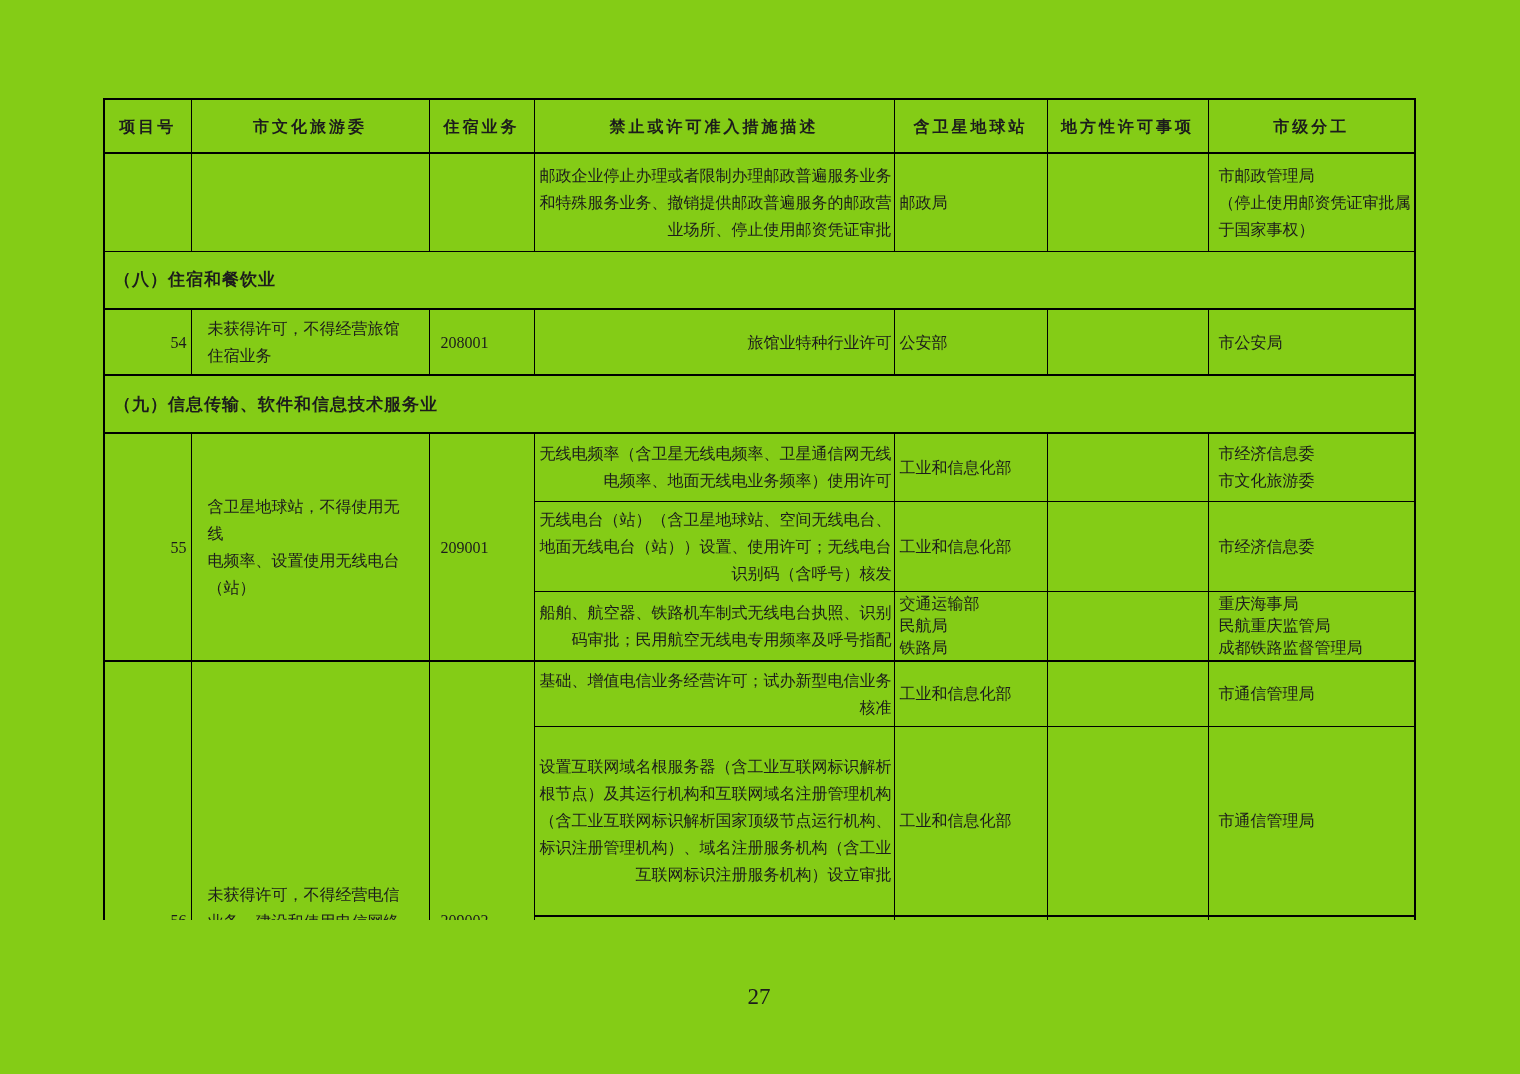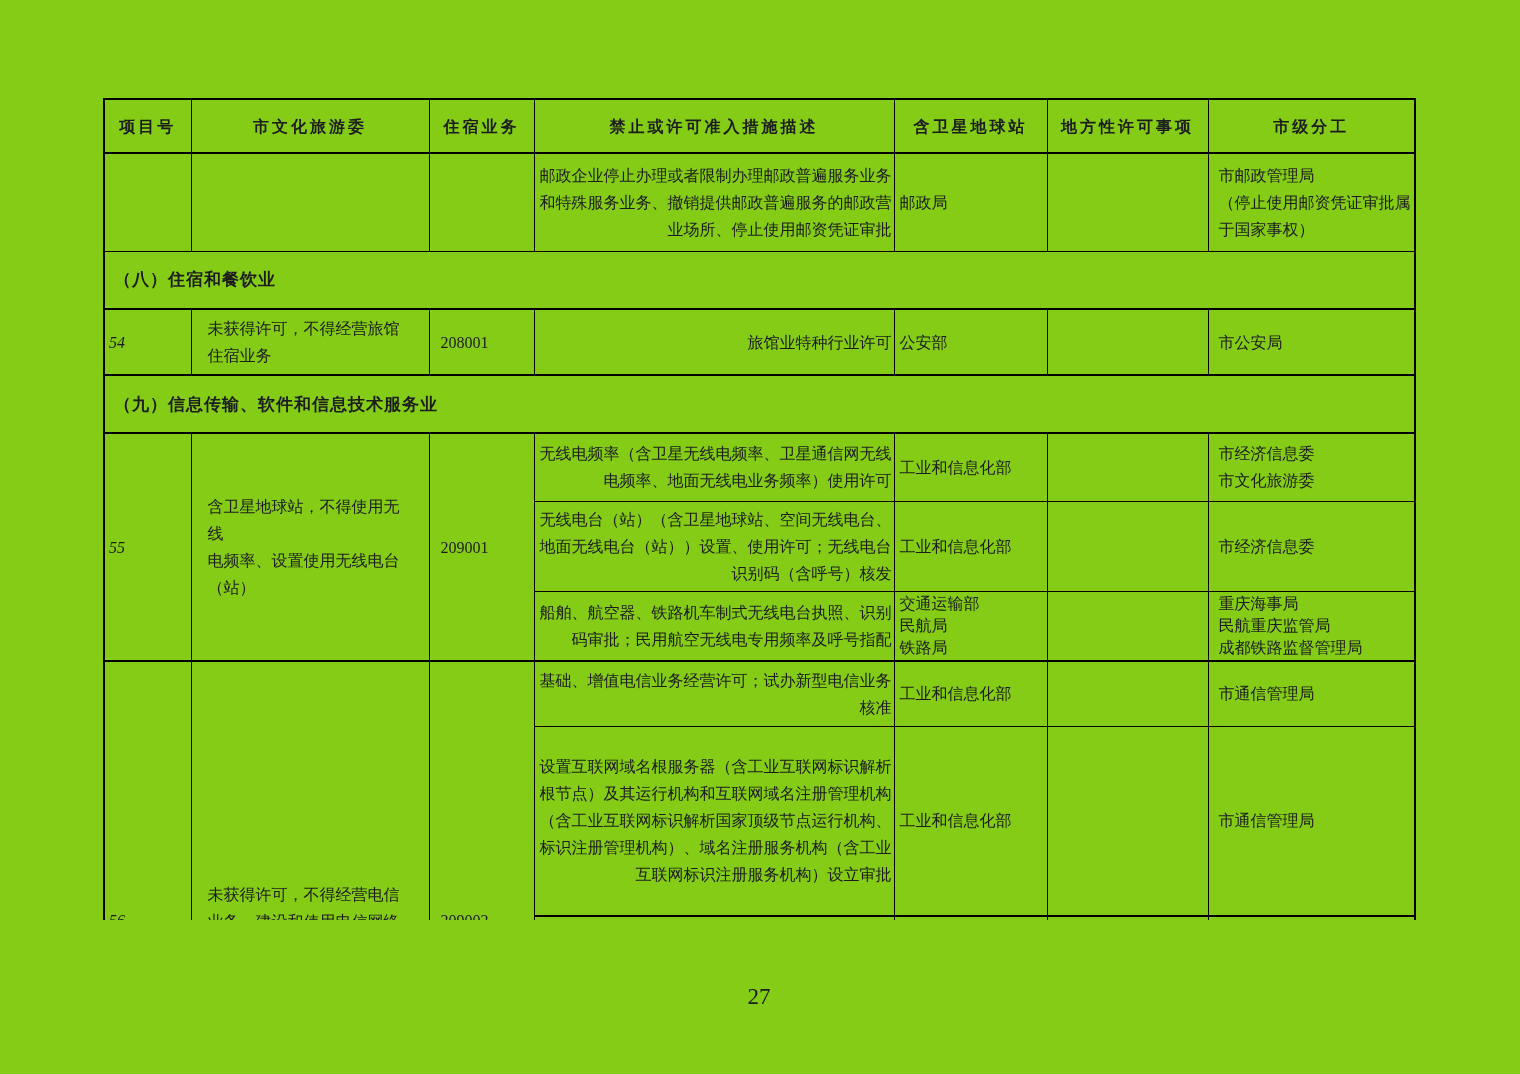--- a/index.html
+++ b/index.html
@@ -57,21 +57,21 @@
     letter-spacing: 3px;
     white-space: nowrap;
   }
   .section-cell {
     font-weight: bold;
     font-size: 17px;
     letter-spacing: 1px;
     padding-left: 9px;
     text-align: left;
   }
-  .c-center  { text-align: left; font-style: italic; }
+  .c-center  { text-align: right; }
   .c-item    { text-align: left; padding-left: 16px; padding-right: 24px; }
   .c-code    { text-align: left; padding-left: 11px; }
   .c-measure { text-align: right; padding-left: 4px; padding-right: 2px; }
   .c-ministry{ text-align: left; padding-left: 5px; }
   .c-city    { text-align: left; padding-left: 10px; padding-right: 2px; }
   .tight     { line-height: 22px; }
   
   .vb-item { vertical-align: bottom; padding-bottom: 35px; margin-top: 32px; }
   .vb-num  { vertical-align: bottom; padding-bottom: 36px; }
 

